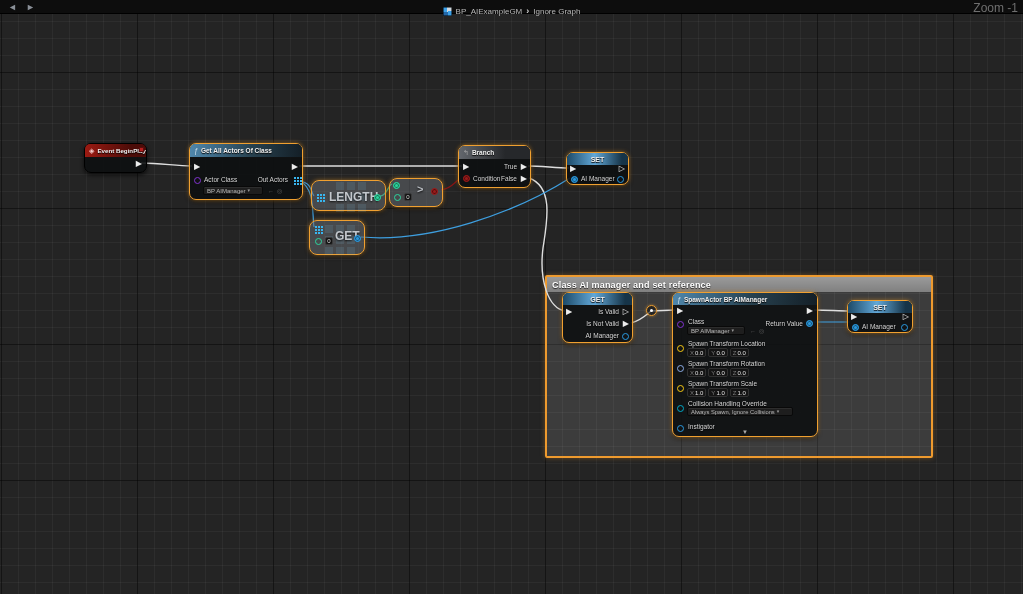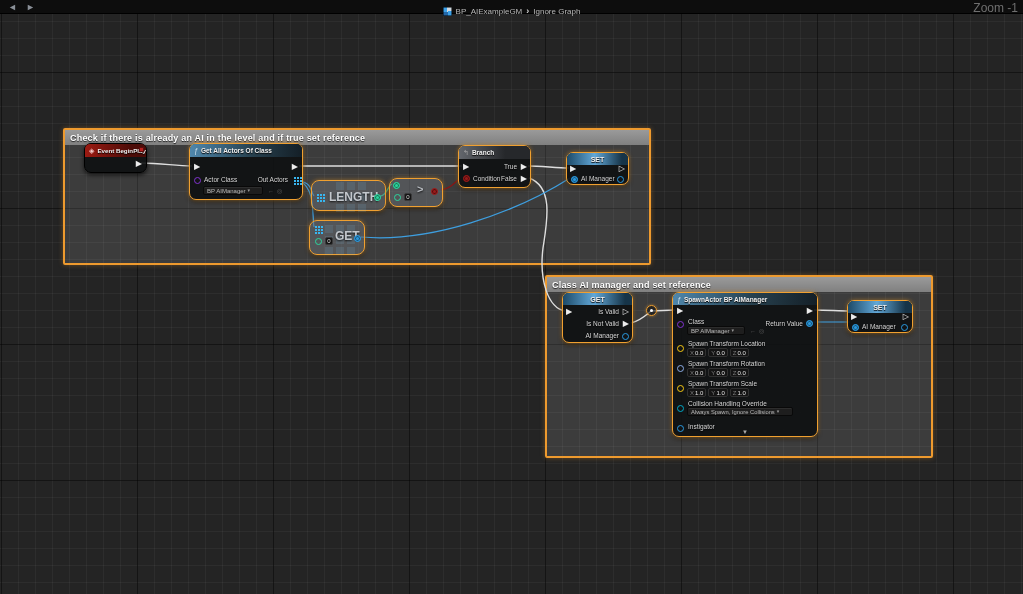--- a/index.html
+++ b/index.html
@@ -90,25 +90,20 @@
     <span class="nav-arrow" style="left:26px;">►</span>
     <div id="breadcrumb">
       <span class="bp-icon"></span>
       <span class="bc-txt">BP_AIExampleGM</span>
       <span class="bc-sep">›</span>
       <span class="bc-txt">Ignore Graph</span>
     </div>
     <span id="zoom-label">Zoom -1</span>
   </div>
 
-  <div class="comment" style="left:63px; top:128px; width:588px; height:137px;">
-    <div class="comment-title">
-      <span>Check if there is already an AI in the level and if true set reference</span>
-    </div>
-  </div>
   <div class="comment" style="left:545px; top:275px; width:388px; height:183px;">
     <div class="comment-title">
       <span>Class AI manager and set reference</span>
     </div>
   </div>
 
   <svg id="wires" width="1023" height="594">
     <path d="M141,163 C162,163 175,166 192,166" stroke="#dedede" stroke-width="1.4" fill="none"></path>
     <path d="M299,166 C350,166 420,166 462,166" stroke="#dedede" stroke-width="1.4" fill="none"></path>
     <path d="M528,166 C542,166 556,168 569,168" stroke="#dedede" stroke-width="1.4" fill="none"></path>

